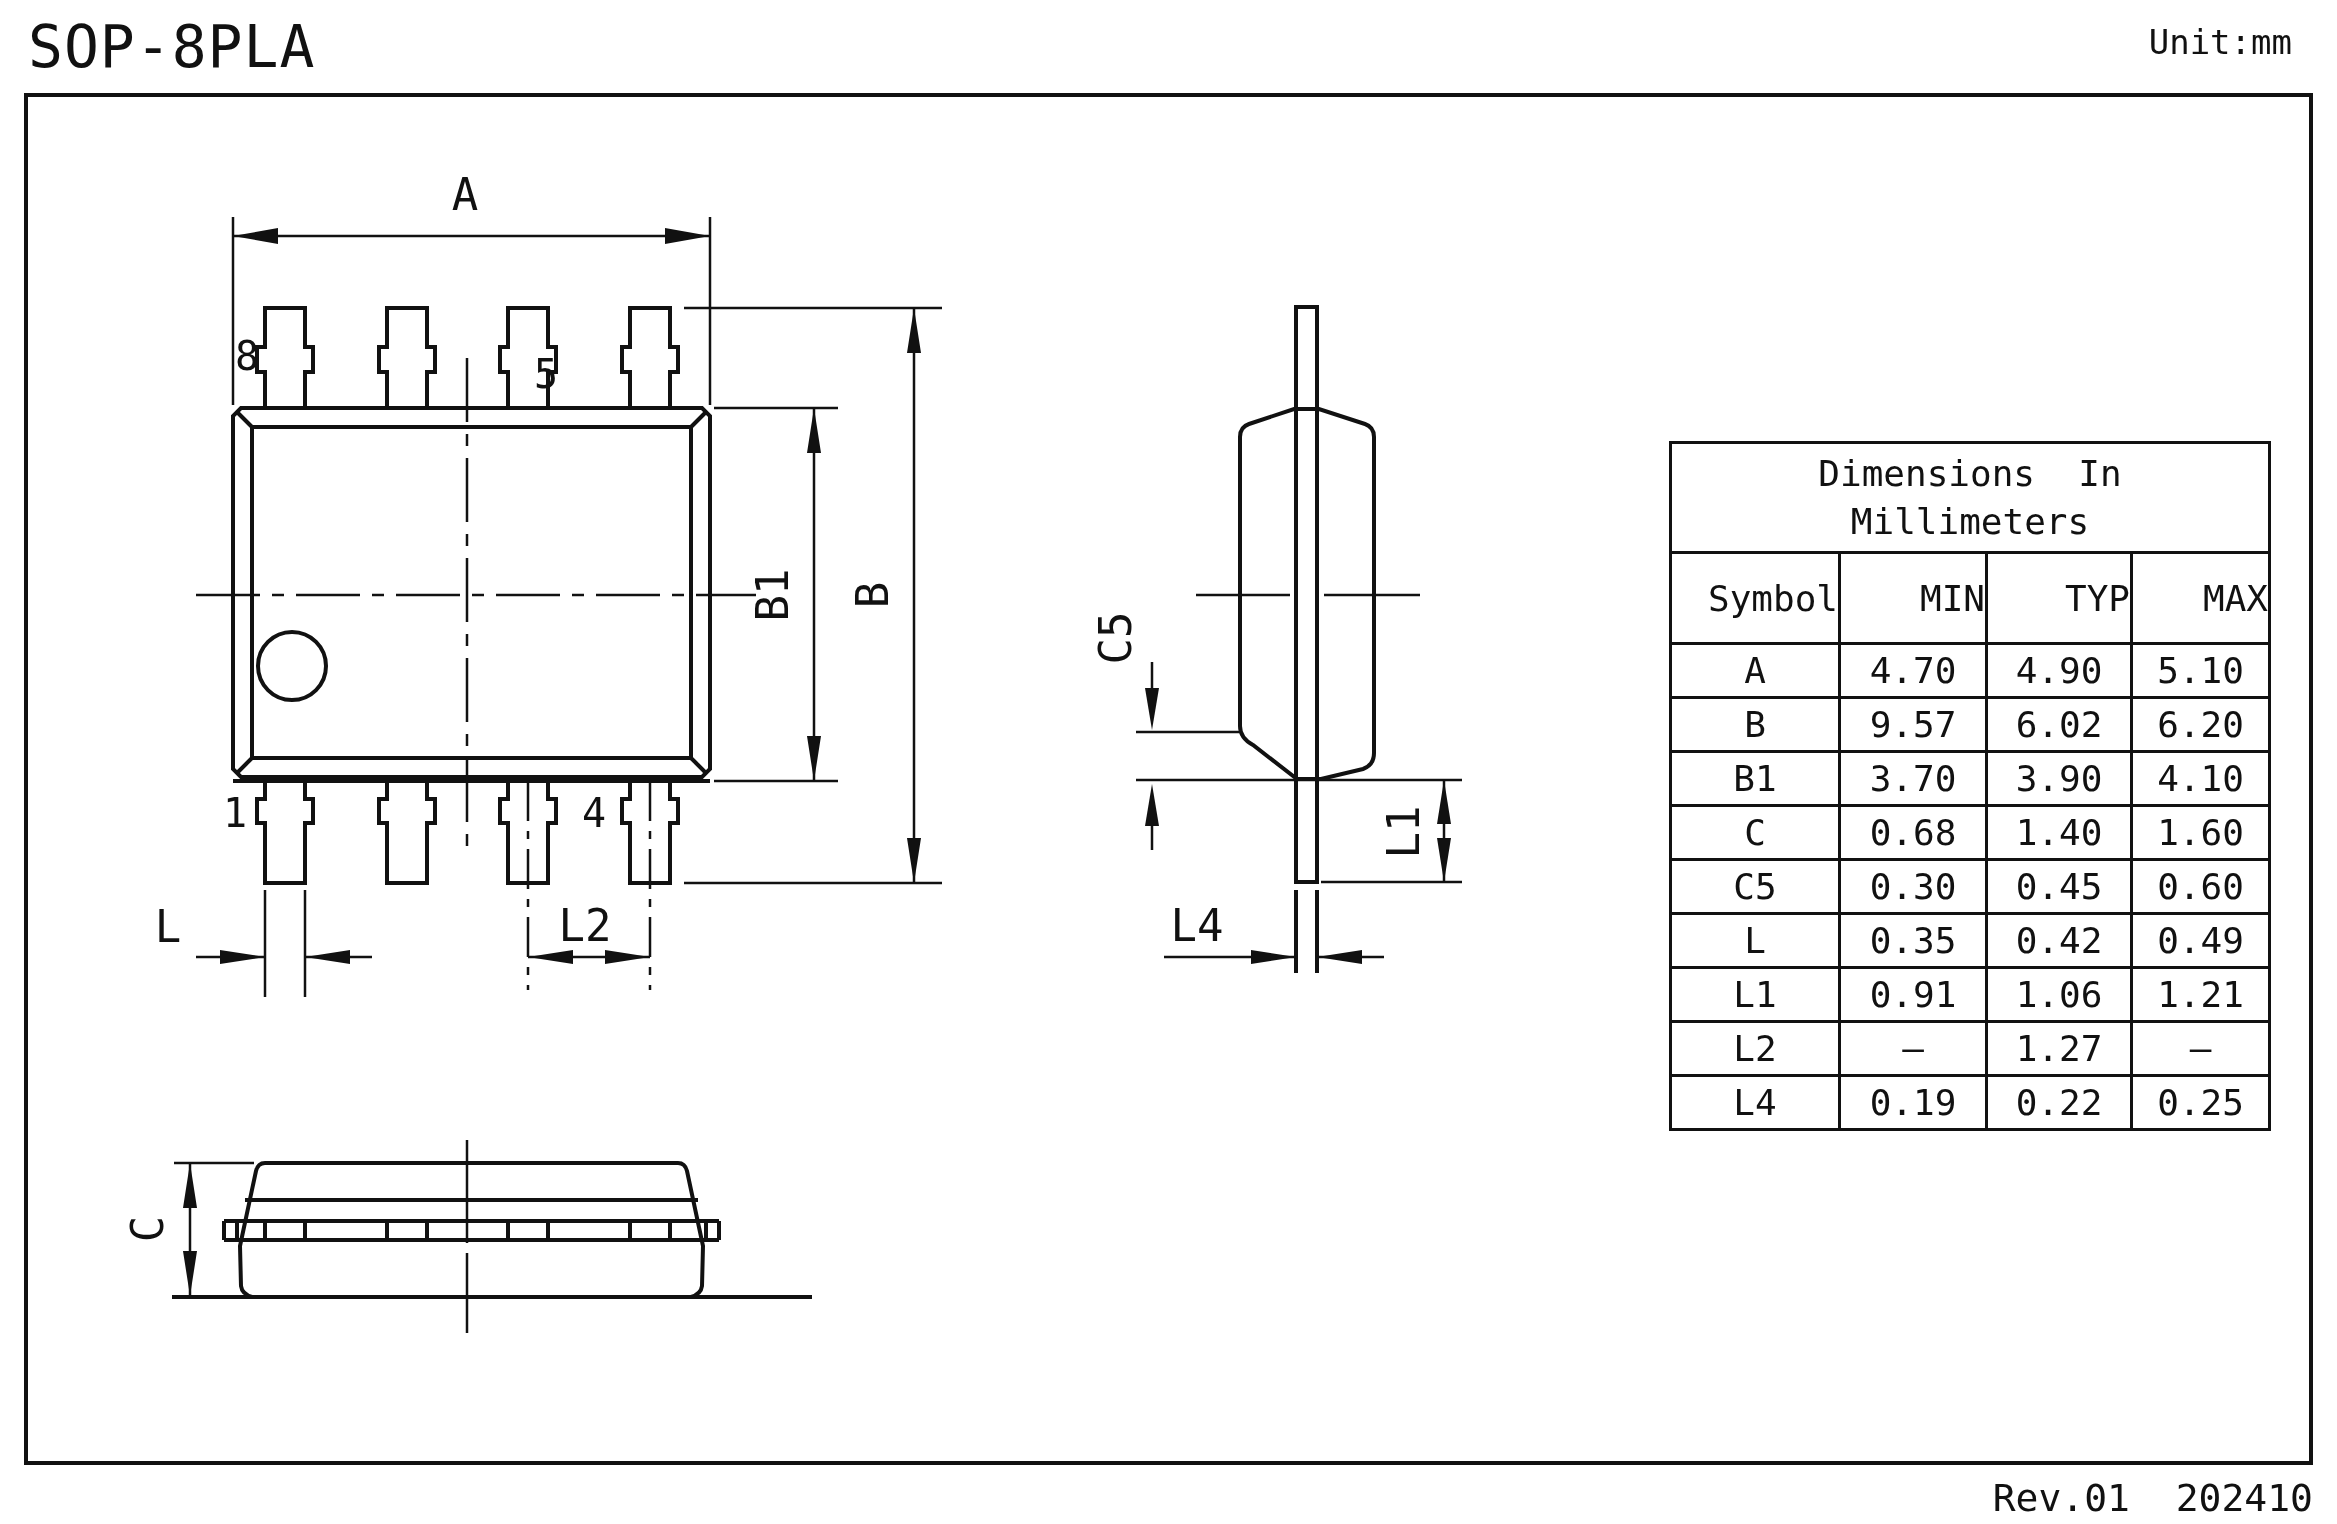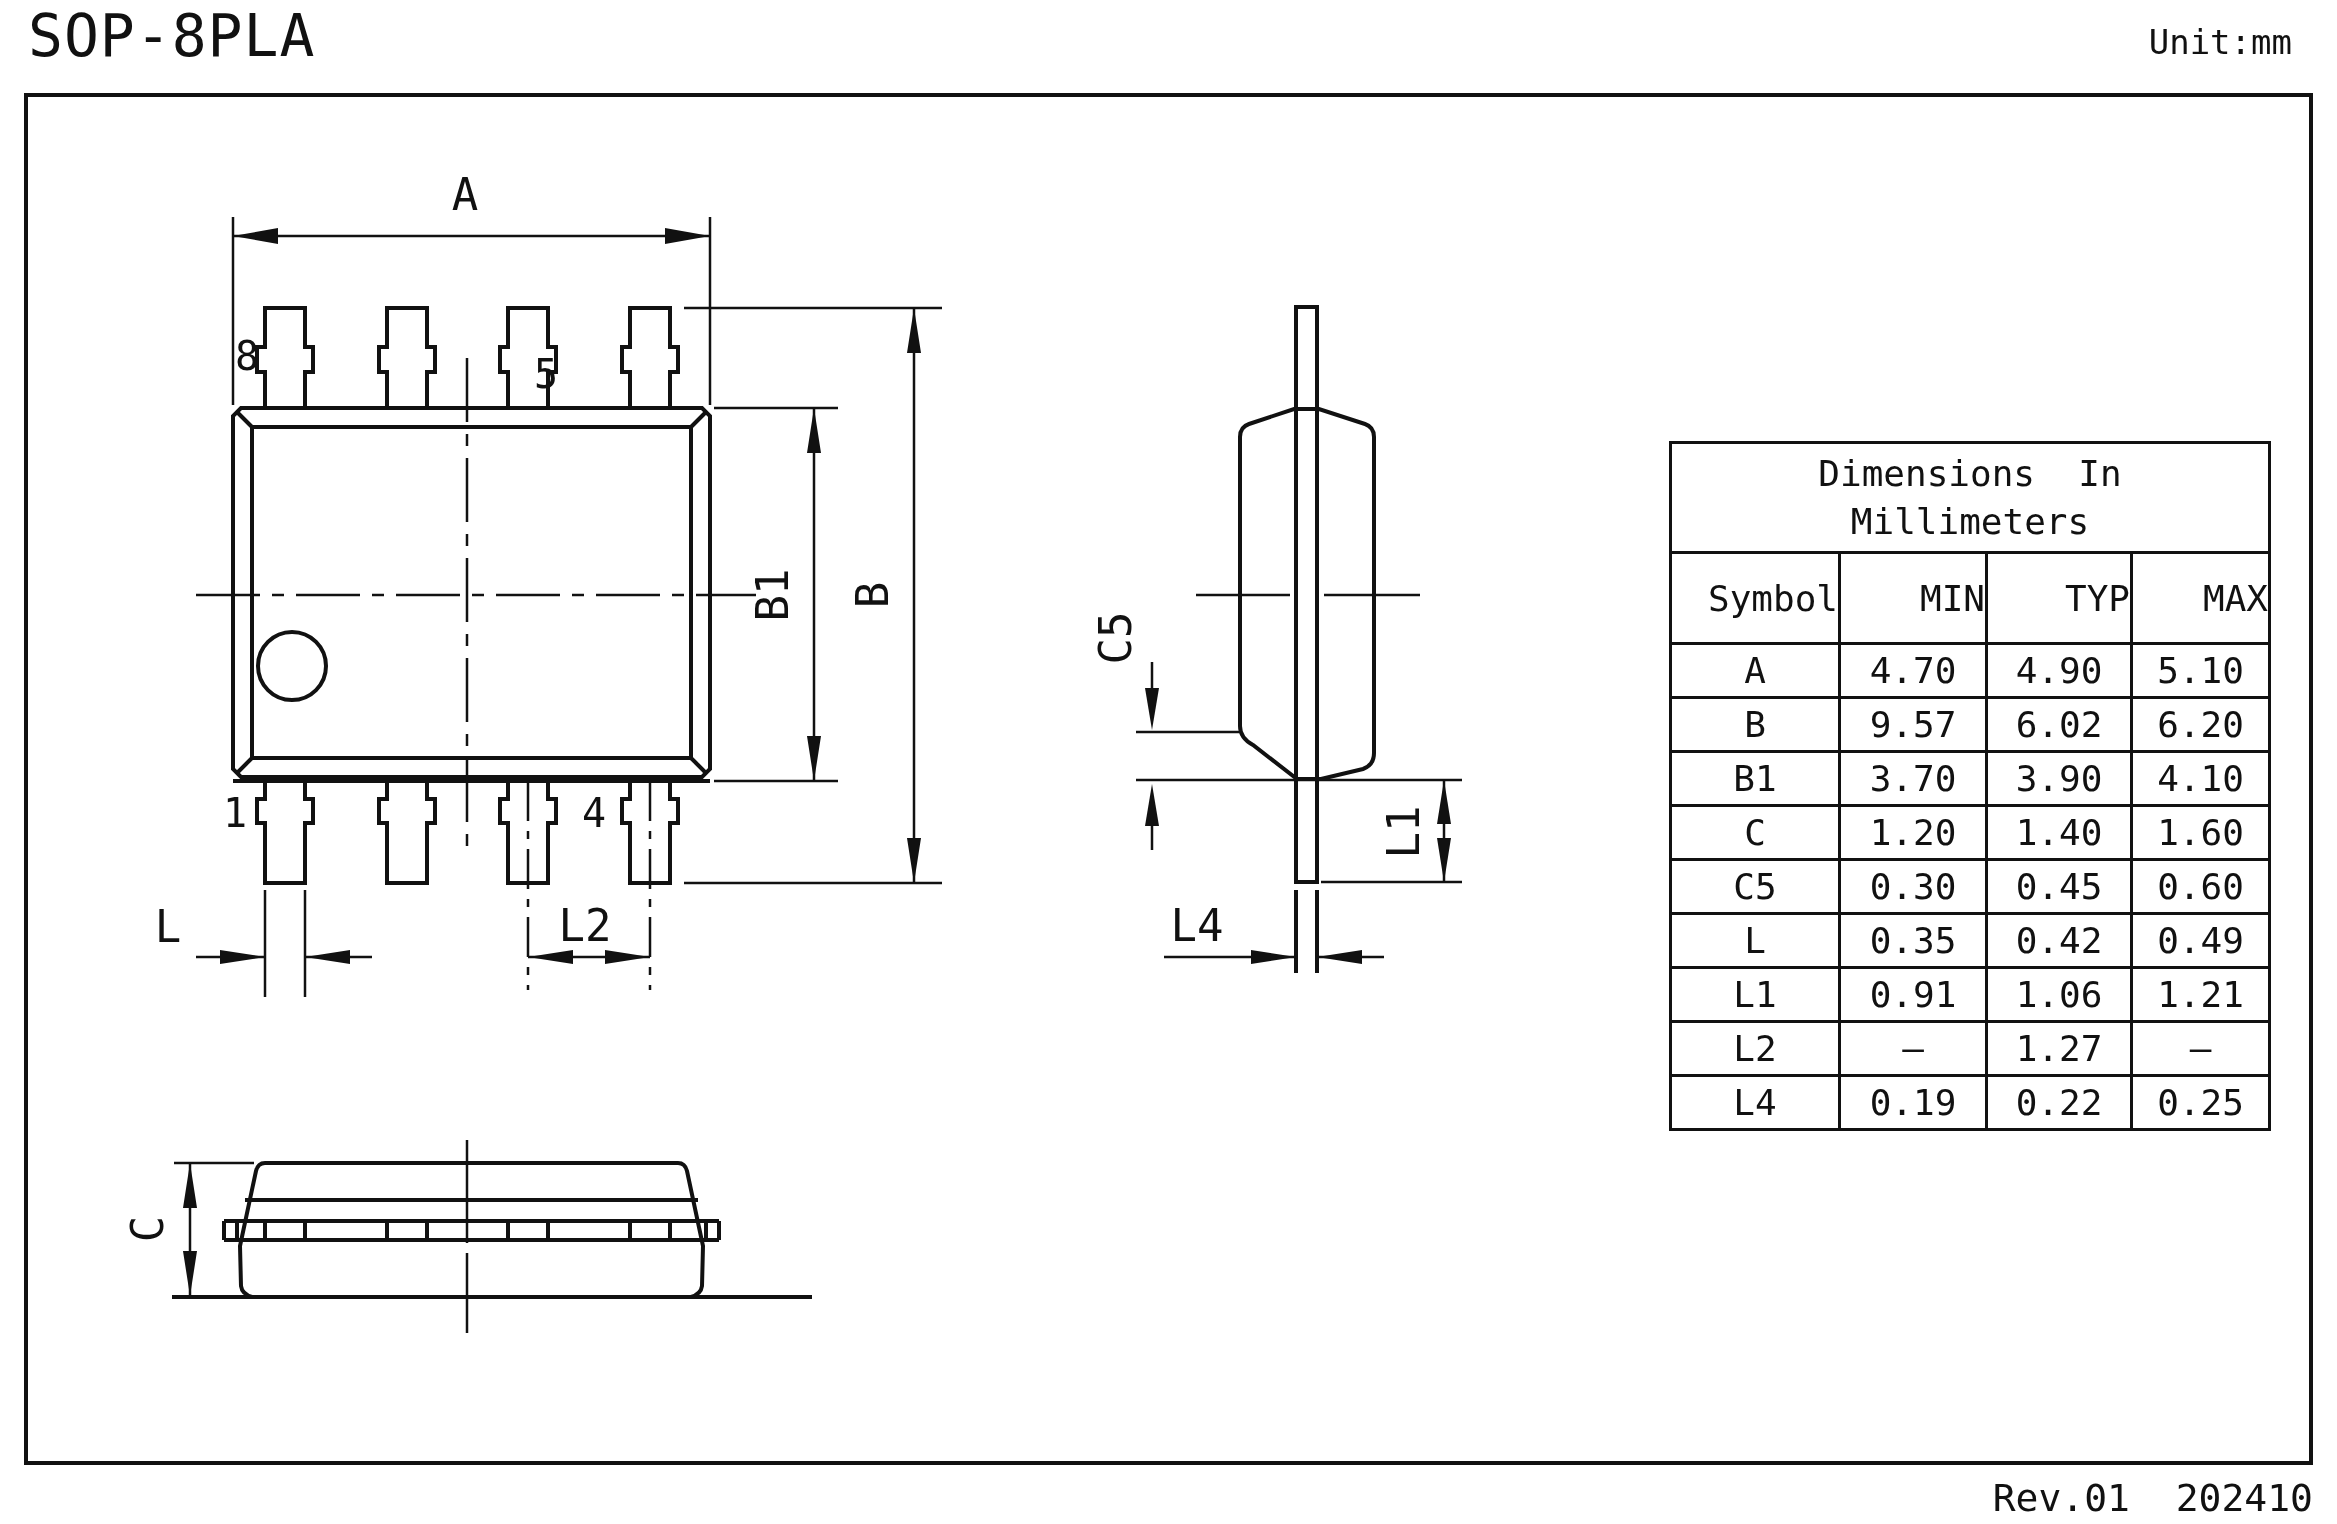--- a/index.html
+++ b/index.html
@@ -1,18 +1,18 @@
 <!DOCTYPE html>
 <html><head>
 <meta charset="utf-8">
 <style>
   html,body{margin:0;padding:0;background:#ffffff;}
   body{width:2337px;height:1524px;font-family:"DejaVu Sans Mono",monospace;color:#111;}
   .canvas{position:relative;width:2337px;height:1524px;background:#ffffff;overflow:hidden;}
-  .doc-title{position:absolute;left:28px;top:2px;font-size:58px;letter-spacing:1px;white-space:pre;}
+  .doc-title{position:absolute;left:28px;top:13px;font-size:58px;letter-spacing:1px;white-space:pre;}
   .unit-label{position:absolute;right:45px;top:22px;font-size:34px;white-space:pre;}
   .rev-label{position:absolute;right:24px;top:1476px;font-size:38px;white-space:pre;}
   svg{position:absolute;left:0;top:0;}
   svg text{font-family:"DejaVu Sans Mono",monospace;fill:#111;}
   .dim-label{font-size:44px;}
   .pin-num{font-size:40px;}
   
   .dim-table-wrap{position:absolute;left:1633px;top:441px;width:599px;}
   table.dims{border-collapse:collapse;table-layout:fixed;width:599px;background:#fff;margin-left:36px;}
   table.dims td{border:3px solid #111;text-align:center;vertical-align:middle;
@@ -234,21 +234,21 @@
           <td>6.20</td>
         </tr>
         <tr>
           <td>B1</td>
           <td>3.70</td>
           <td>3.90</td>
           <td>4.10</td>
         </tr>
         <tr>
           <td>C</td>
-          <td>1.20</td>
+          <td>0.68</td>
           <td>1.40</td>
           <td>1.60</td>
         </tr>
         <tr>
           <td>C5</td>
           <td>0.30</td>
           <td>0.45</td>
           <td>0.60</td>
         </tr>
         <tr>

